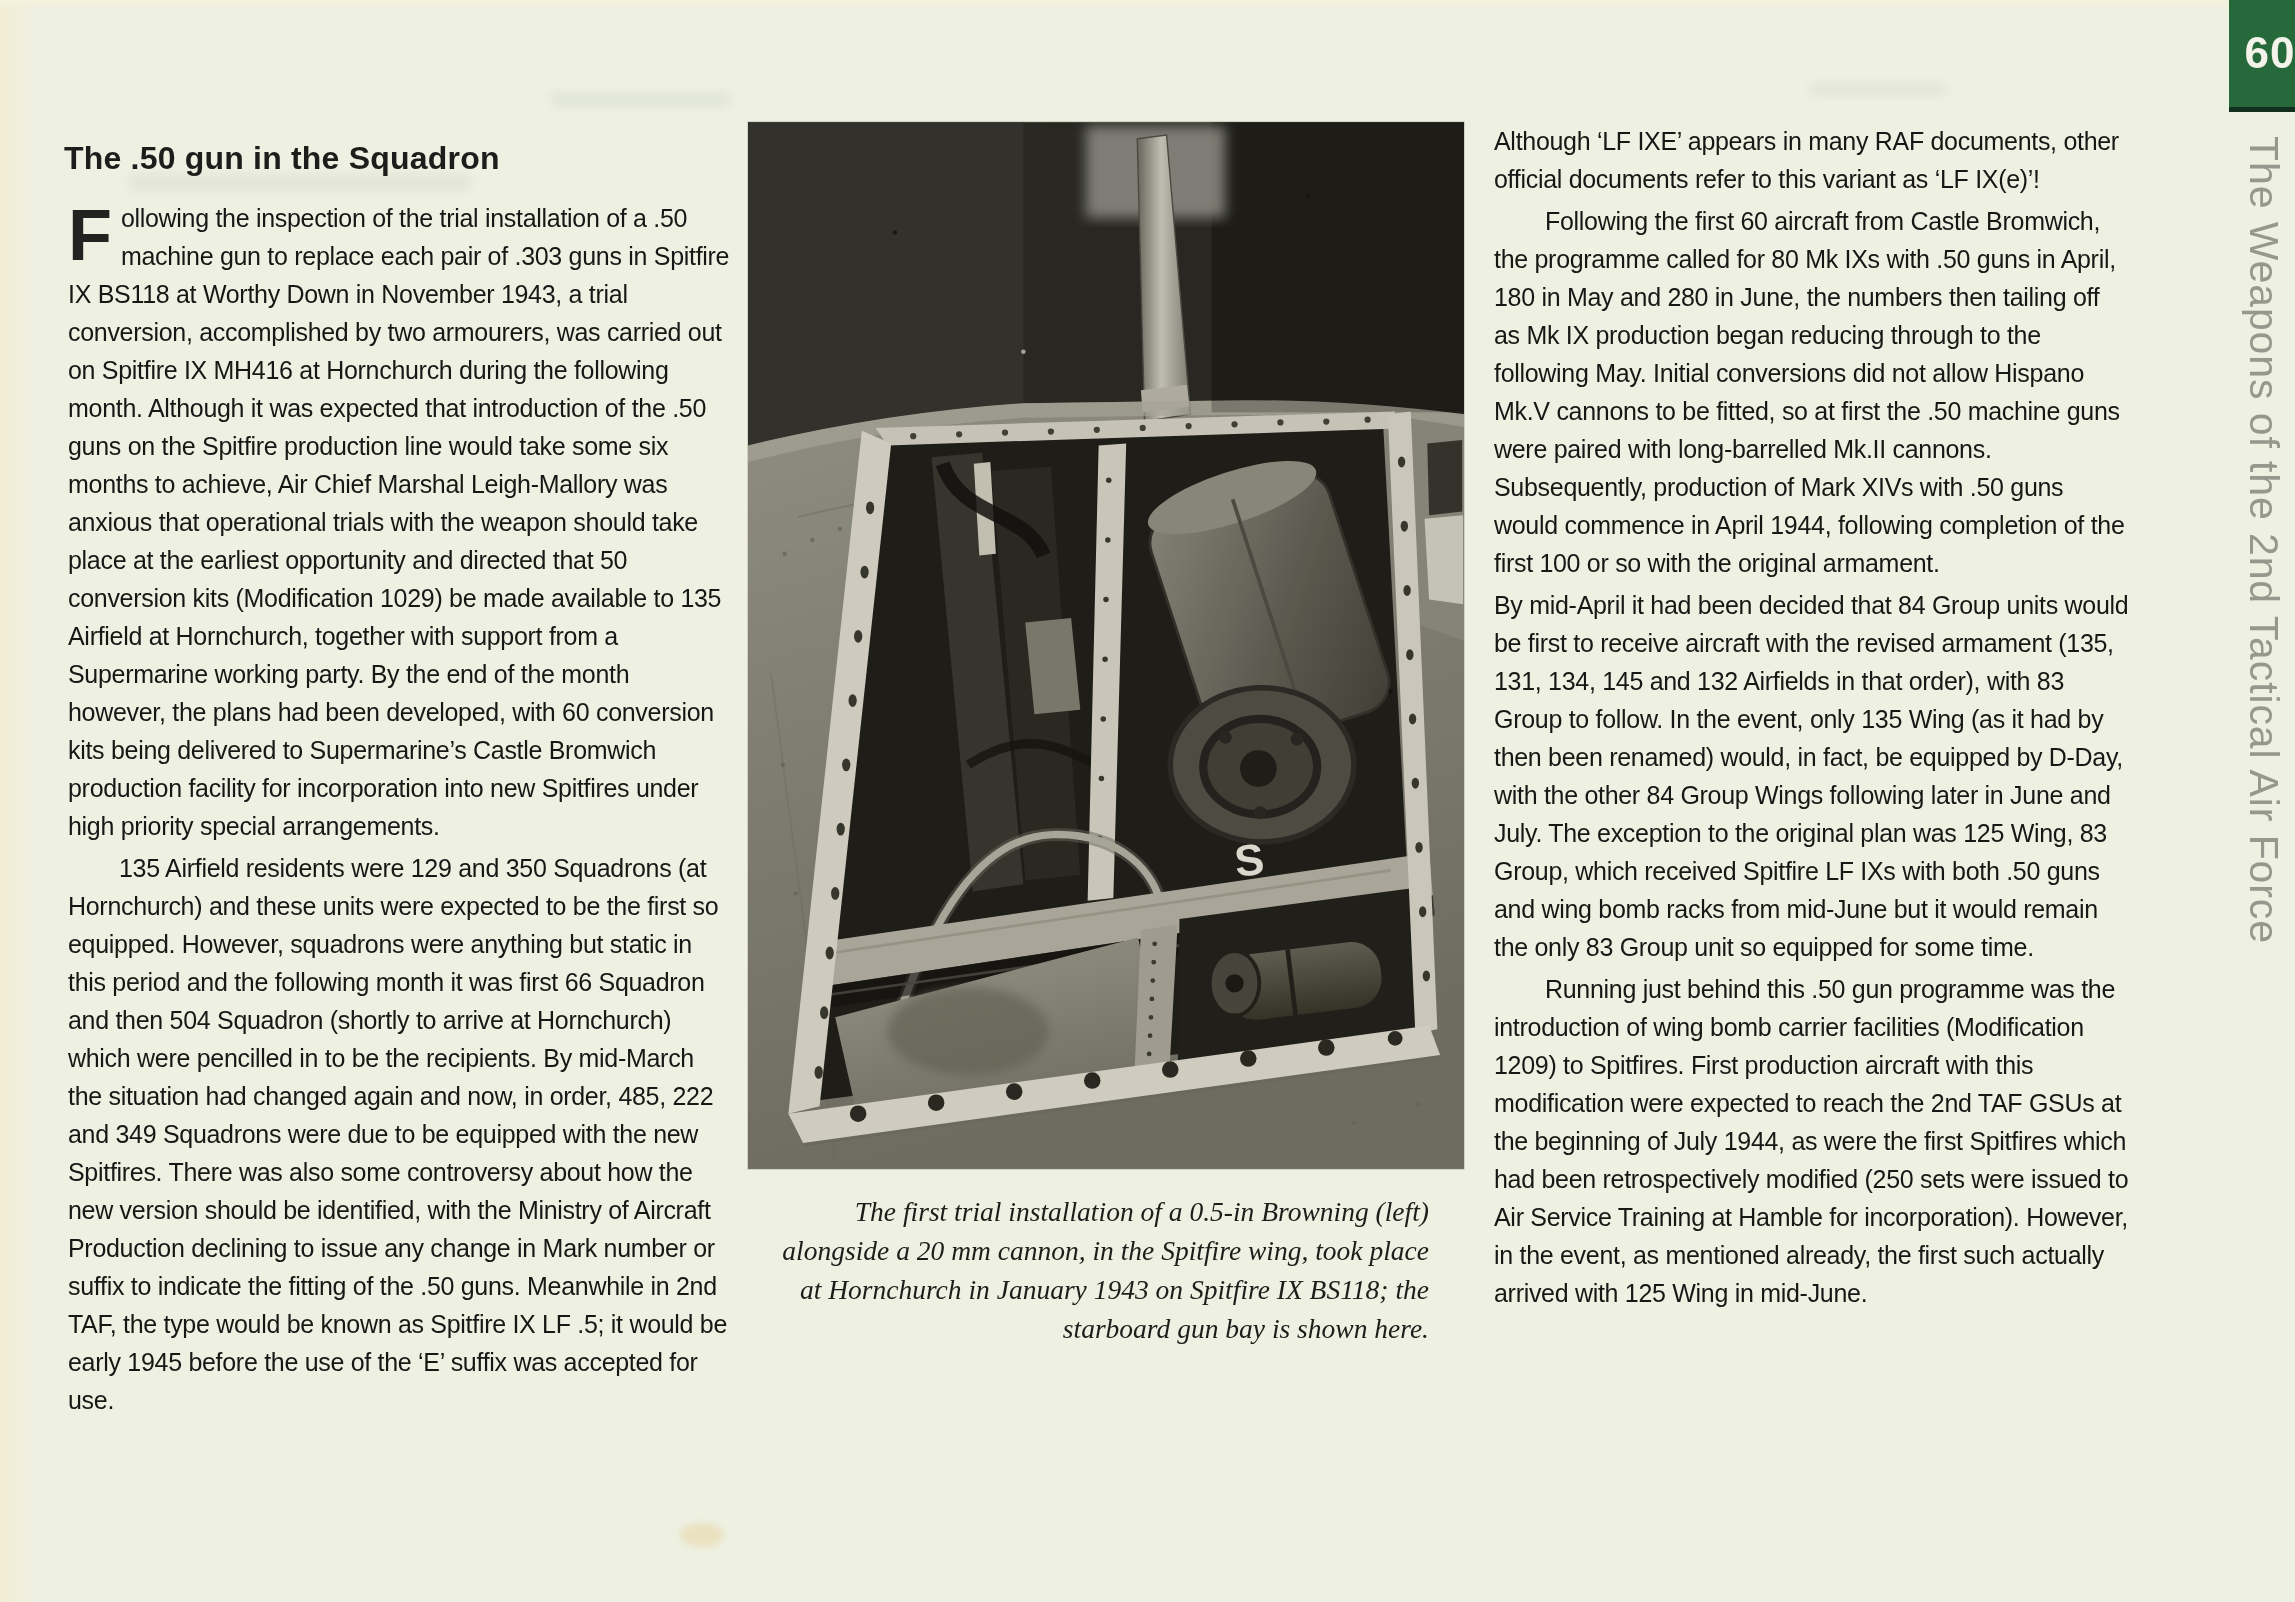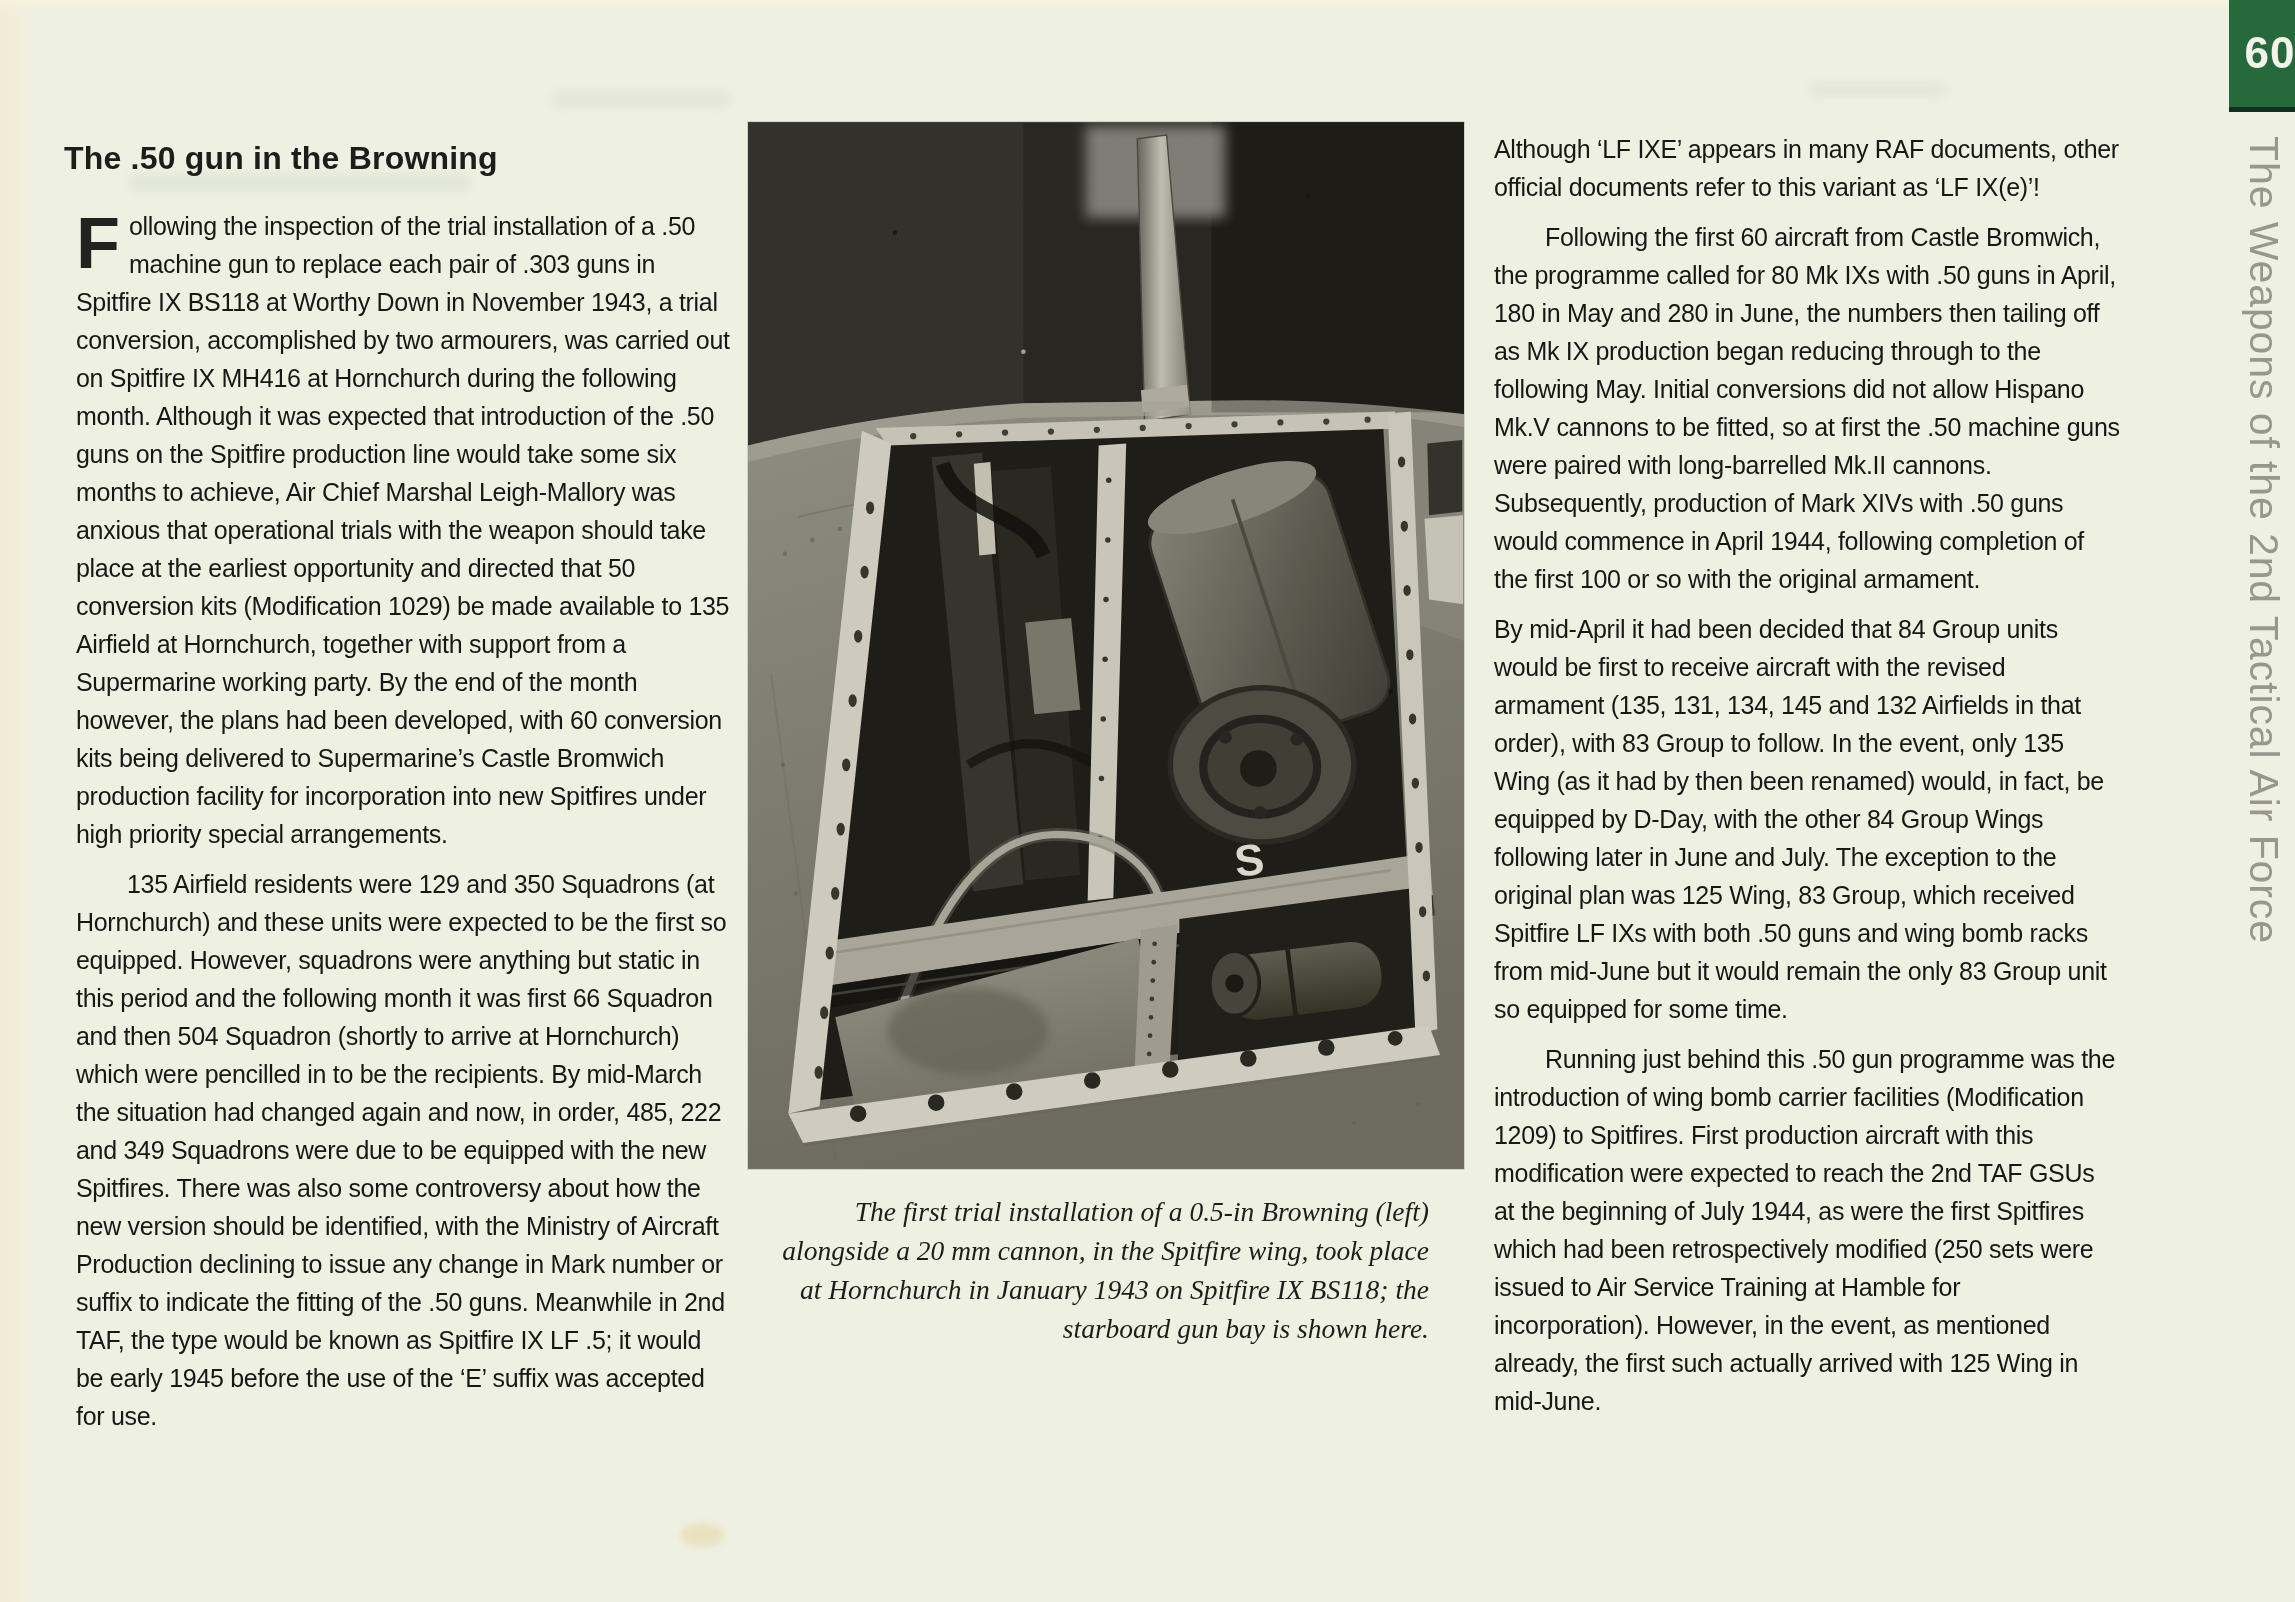--- a/index.html
+++ b/index.html
@@ -17,21 +17,21 @@
   .ghost { position:absolute; background:#c6cfba; opacity:.28; filter:blur(4.6px); border-radius:5.5px; }
   .smudge { position:absolute; left:680px; top:1523px; width:44px; height:24px;
     background:#e9dfba; border-radius:50%; filter:blur(3.7px); opacity:.85; }
 
   
   .title { position:absolute; left:64px; top:119px; font-size:32px; letter-spacing:0.2px;
     color:#1d1d1b; white-space:nowrap; }
 
   
   .body-text { font-size:25px; line-height:38px; letter-spacing:-0.3px; color:#171715; }
-  .body-text p { margin:12px; }
+  .body-text p { margin:4px; }
   .indent { text-indent:51px; }
   .dropcap { float:left; font-size:72px; line-height:59px; font-weight:bold;
     padding:7.3px 9.2px 0 0; color:#222220; }
 
   .left-wrap  { position:absolute; left:64px;  top:195px; width:988px; }
   .photo-spacer { float:right; width:320px; height:1242px; }
   .right-wrap { position:absolute; left:1136px; top:118px; width:997px; }
   .left-spacer { float:left; width:358px; height:1324px; }
 
   
@@ -59,21 +59,21 @@
 </head>
 <body>
 
 <div class="scan-edge-left"></div>
 <div class="scan-edge-top"></div>
 <div class="ghost" style="left:129px; top:174px; width:342px; height:16.5px;"></div>
 <div class="ghost" style="left:551px; top:92px; width:179px; height:14.7px;"></div>
 <div class="ghost" style="left:1809px; top:83px; width:138px; height:13px;"></div>
 <div class="smudge"></div>
 
-<h1 class="title">The .50 gun in the Browning</h1>
+<h1 class="title">The .50 gun in the Squadron</h1>
 
 <div class="left-wrap body-text">
   <div class="photo-spacer"></div>
   <p><span class="dropcap">F</span><span>ollowing the inspection of the trial installation of a .50 machine gun to replace each pair of .303 guns in Spitfire IX BS118 at Worthy Down in November 1943, a trial conversion, accomplished by two armourers, was carried out on Spitfire IX MH416 at Hornchurch during the following month. Although it was expected that introduction of the .50 guns on the Spitfire production line would take some six months to achieve, Air Chief Marshal Leigh-Mallory was anxious that operational trials with the weapon should take place at the earliest opportunity and directed that 50 conversion kits (Modification 1029) be made available to 135 Airfield at Hornchurch, together with support from a Supermarine working party. By the end of the month however, the plans had been developed, with 60 conversion kits being delivered to Supermarine’s Castle Bromwich production facility for incorporation into new Spitfires under high priority special arrangements.</span></p>
   <p class="indent">135 Airfield residents were 129 and 350 Squadrons (at Hornchurch) and these units were expected to be the first so equipped. However, squadrons were anything but static in this period and the following month it was first 66 Squadron and then 504 Squadron (shortly to arrive at Hornchurch) which were pencilled in to be the recipients. By mid-March the situation had changed again and now, in order, 485, 222 and 349 Squadrons were due to be equipped with the new Spitfires. There was also some controversy about how the new version should be identified, with the Ministry of Aircraft Production declining to issue any change in Mark number or suffix to indicate the fitting of the .50 guns. Meanwhile in 2nd TAF, the type would be known as Spitfire IX LF .5; it would be early 1945 before the use of the ‘E’ suffix was accepted for use.</p>
 </div>
 
 <div class="photo">
   <svg viewBox="0 0 780 1140" width="716" height="1047">
     <defs>

